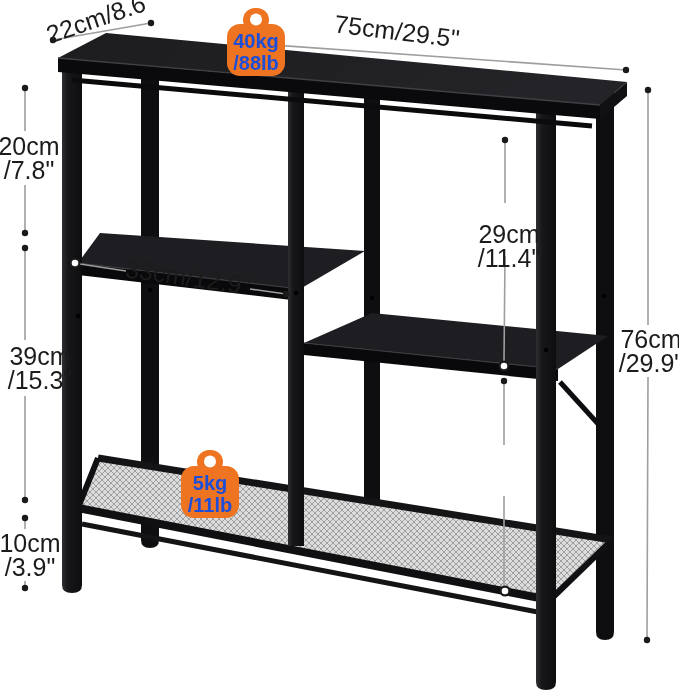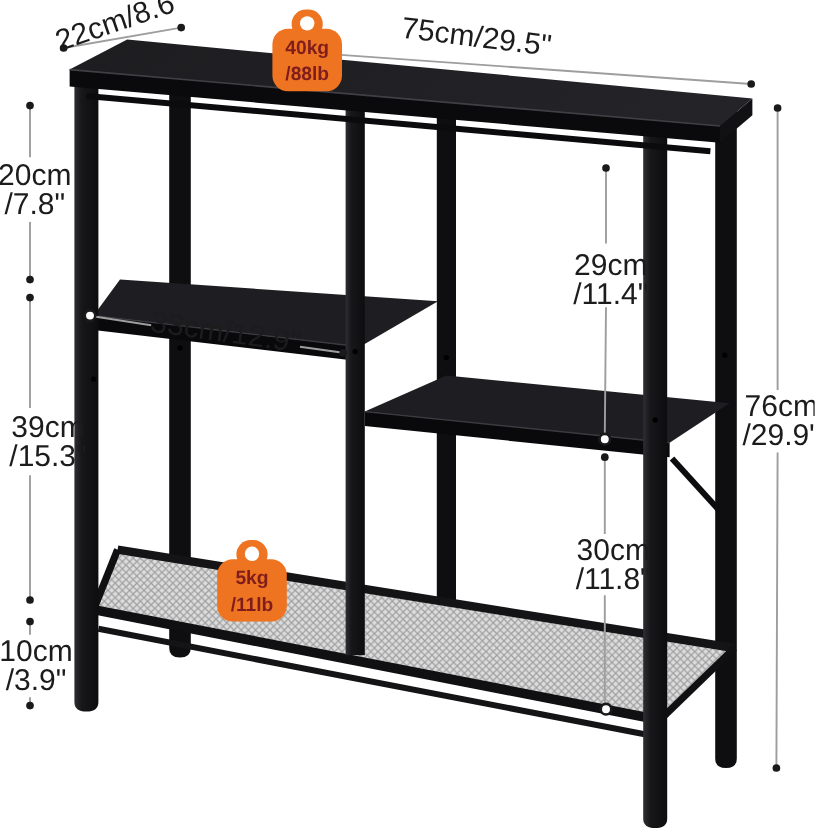--- a/index.html
+++ b/index.html
@@ -12,21 +12,21 @@
     position:absolute;color:#1c1c1c;font-size:25px;line-height:24px;
     white-space:nowrap;text-align:center;letter-spacing:0;
   }
   .label.two{transform:translateX(-50%);}
   .label.rot{transform:translate(-50%,-50%) rotate(var(--r));}
   .label span{display:block;}
   .badge{position:absolute;width:62px;height:72px;}
   .badge svg{position:absolute;left:0;top:0;}
   .badge .btxt{
     position:absolute;left:0;top:24px;width:100%;text-align:center;
-    color:#7f1d1d;font-weight:bold;font-size:16px;line-height:22px;white-space:nowrap;
+    color:#1d4ed8;font-weight:bold;font-size:20px;line-height:22px;white-space:nowrap;
   }
   .badge .btxt span{display:block;}
 </style>
 </head>
 <body>
 
 <div class="stage">
 
   <svg class="art" viewBox="0 0 679 697">
     <defs>
@@ -144,29 +144,25 @@
   <div class="label two" style="left:40px;top:344px">
     <span>39cm</span>
     <span>/15.3"</span>
   </div>
 
   <div class="label two" style="left:30px;top:531px">
     <span>10cm</span>
     <span>/3.9"</span>
   </div>
 
-  <div class="label two" style="left:509px;top:209px">
+  <div class="label two" style="left:509px;top:222px">
     <span>29cm</span>
     <span>/11.4"</span>
   </div>
 
-  <div class="label two" style="left:511px;top:447px">
-    <span>30cm</span>
-    <span>/11.8"</span>
-  </div>
 
   <div class="label two" style="left:651px;top:327px">
     <span>76cm</span>
     <span>/29.9"</span>
   </div>
 
   <div class="badge" style="left:225px;top:6px">
     <svg width="62" height="72" viewBox="0 0 62 72">
       <rect x="18" y="2" width="26" height="24" rx="12" fill="#EE7421"></rect>
       <rect x="2" y="18" width="58" height="52" rx="13" fill="#EE7421"></rect>

